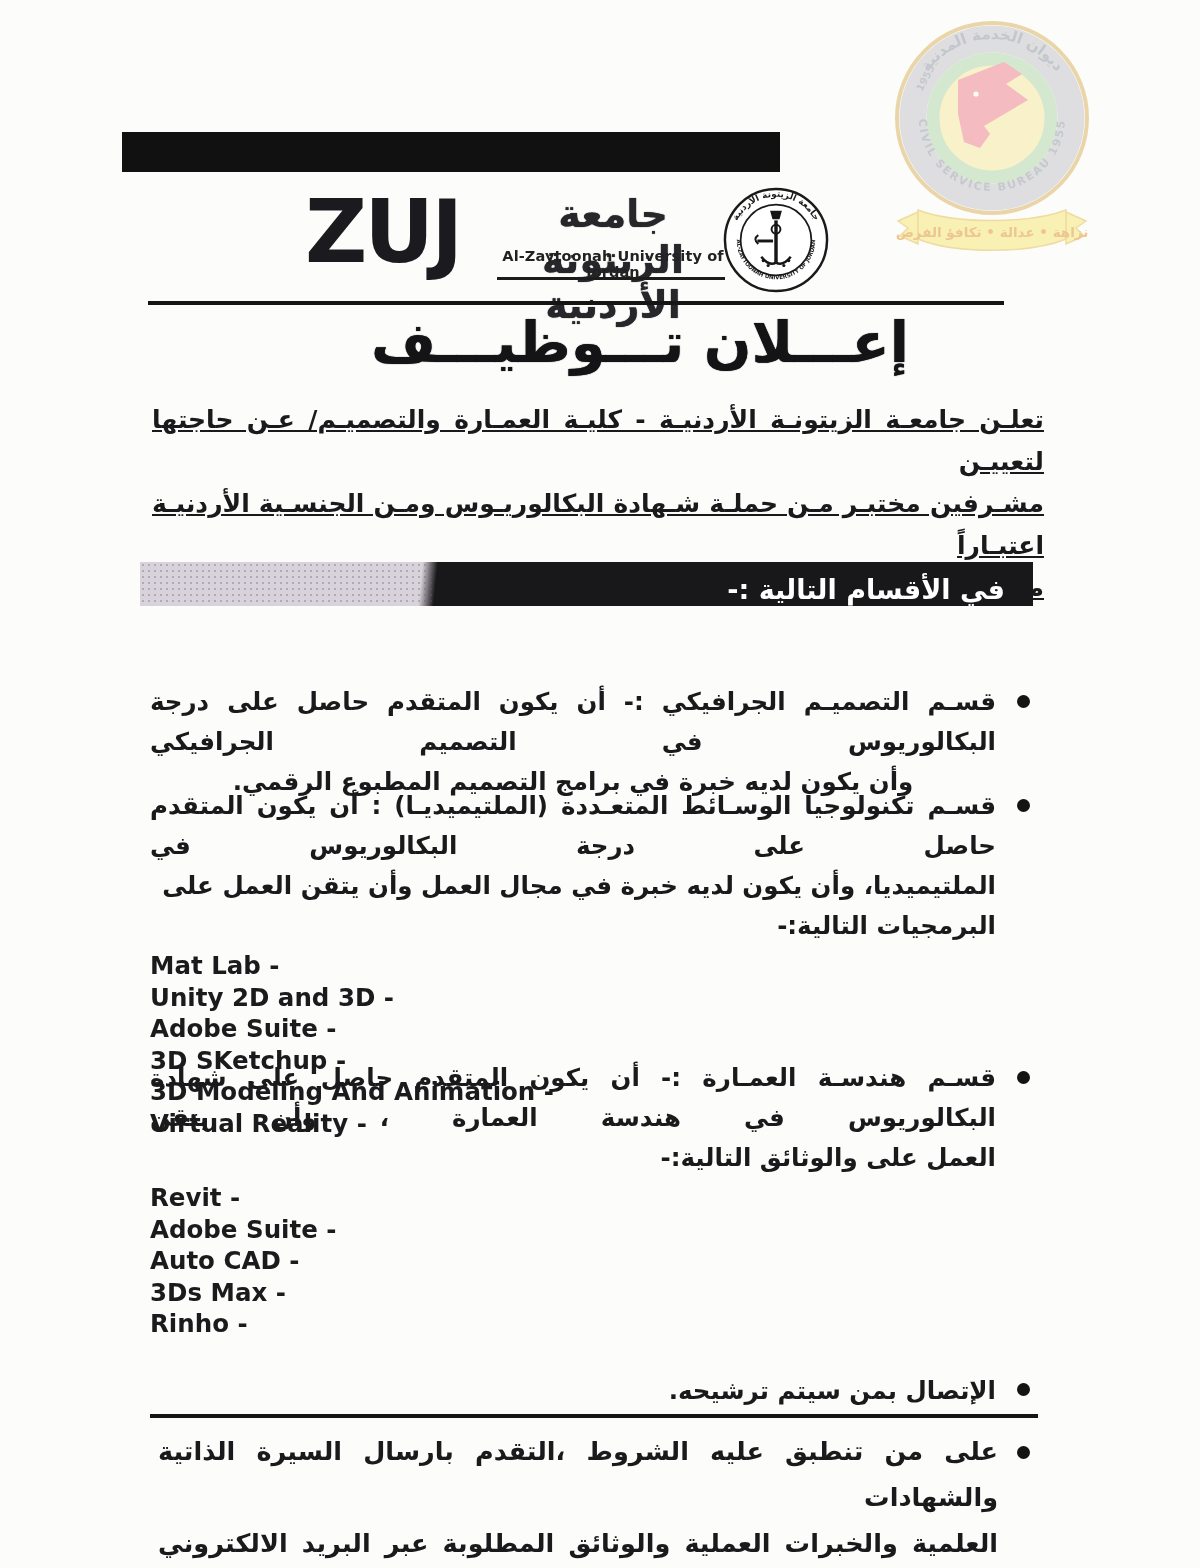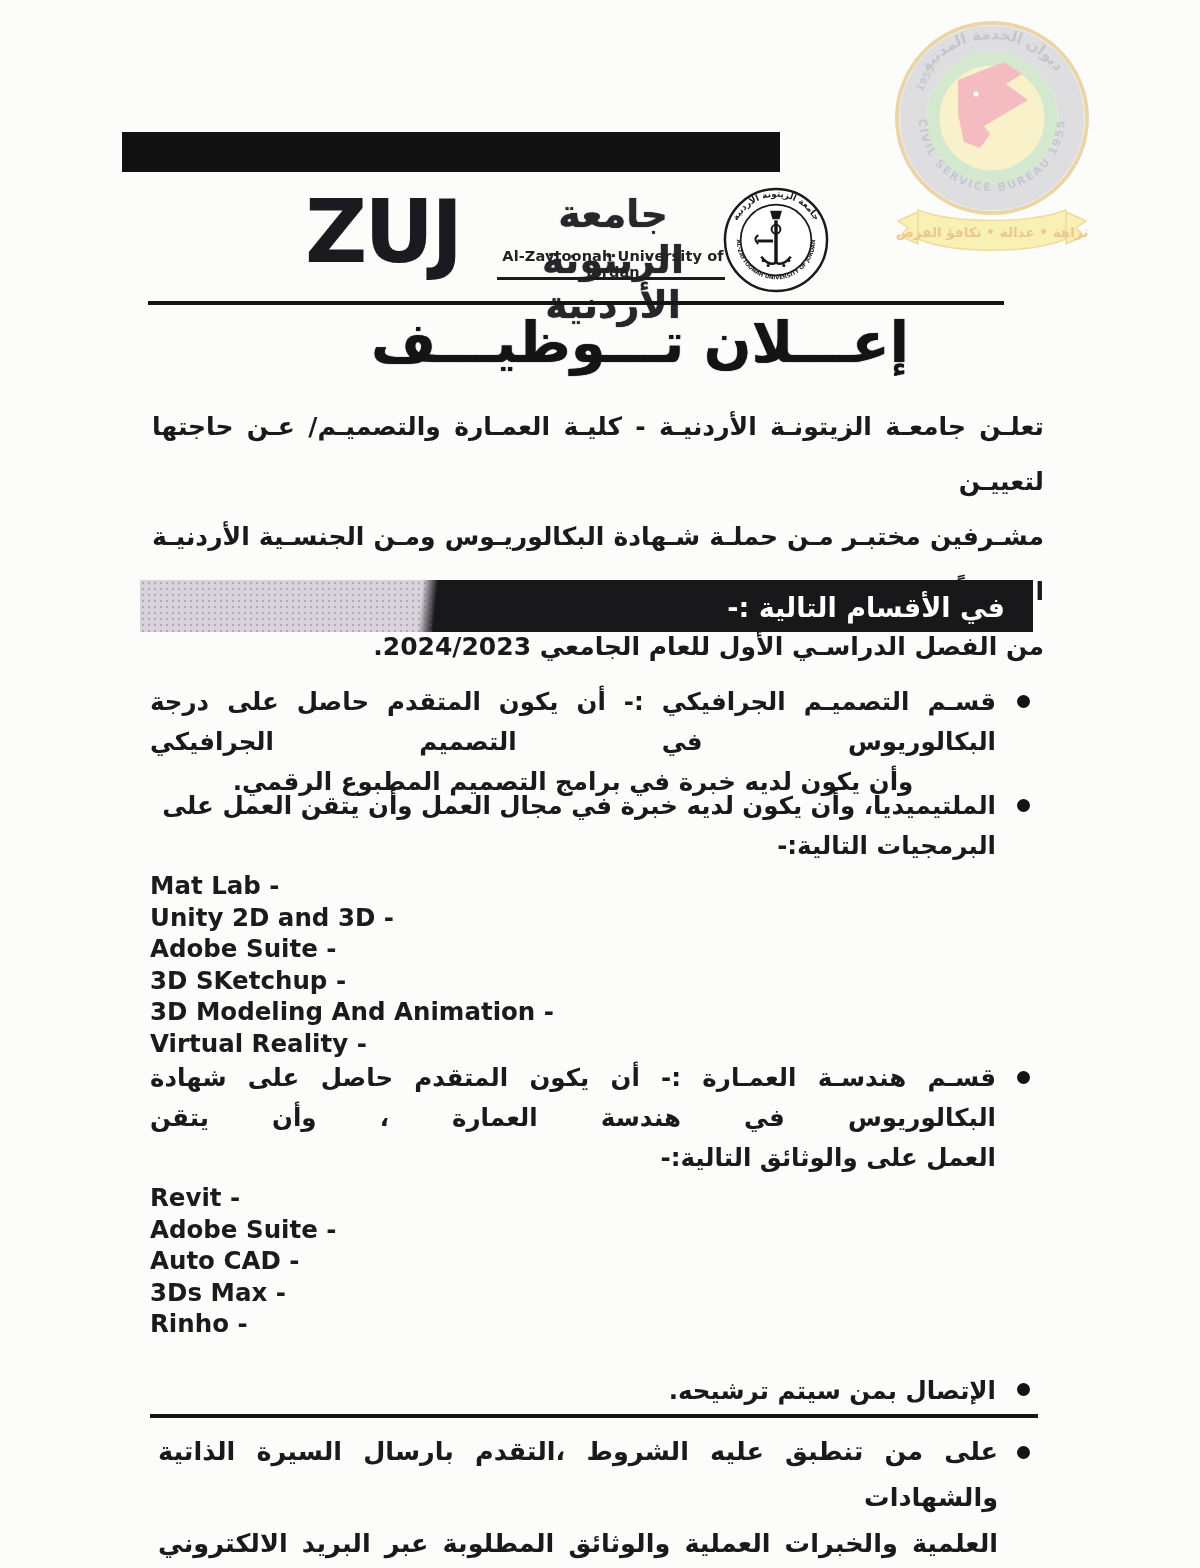--- a/index.html
+++ b/index.html
@@ -32,29 +32,28 @@
 
   .rule1 { left:148px; top:301px; width:856px; height:4px; background:#151515; }
   .rule2 { left:150px; top:1414px; width:888px; height:4px; background:#151515; }
 
   .page-title {
     left:190px; top:310px; width:900px; text-align:center;
     font-size:56px; font-weight:700; color:#141417; text-shadow:0 0 1px #141417;
   }
 
   .intro { left:152px; top:399px; width:892px; font-size:25px; font-weight:700; }
-  .intro .ln { line-height:55px; }
+  .intro .ln { line-height:42px;text-decoration:underline; }
   .just { text-align:justify; text-align-last:justify; }
   .al-r { text-align:right; }
   .al-c { text-align:center; }
 
   .section-bar {
-    left:140px; top:562px; width:893px; height:52px;
+    left:140px; top:562px; width:893px; height:44px;
     background:linear-gradient(96deg,#d8d3da 0%, #d8d3da 31.5%, #18171a 33.2%);
-    margin-top:18px;
   }
   .section-bar .speckle {
     position:absolute; left:0; top:0; width:33%; height:100%;
     background-image:radial-gradient(circle, rgba(110,90,125,.35) 1px, transparent 1.3px);
     background-size:6px 6px;
   }
   .section-bar .label {
     position:absolute; right:0; top:0; width:100%; height:100%;
     direction:rtl; text-align:right; padding-right:28px; box-sizing:border-box;
     color:#fff; font-size:27px; font-weight:700; line-height:56px;
@@ -160,20 +159,21 @@
     <span class="dot"></span>
     <div class="txt">
       <div class="ln just">قسـم التصميـم الجرافيكي :- أن يكون المتقدم حاصل على درجة البكالوريوس في التصميم الجرافيكي</div>
       <div class="ln al-c">وأن يكون لديه خبرة في برامج التصميم المطبوع الرقمي.</div>
     </div>
   </div>
 
   <div class="abs bullet ar" style="top:742px;">
     <span class="dot"></span>
     <div class="txt">
+      <div class="ln just">قسـم تكنولوجيا الوسـائط المتعـددة (الملتيميديـا) : أن يكون المتقدم حاصل على درجة البكالوريوس في</div>
       <div class="ln al-r">الملتيميديا، وأن يكون لديه خبرة في مجال العمل وأن يتقن العمل على البرمجيات التالية:-</div>
       <div class="sw-list">
         <div class="item">Mat Lab -</div>
         <div class="item">Unity 2D and 3D -</div>
         <div class="item">Adobe Suite -</div>
         <div class="item">3D SKetchup -</div>
         <div class="item">3D Modeling And Animation -</div>
         <div class="item">Virtual Reality -</div>
       </div>
     </div>

